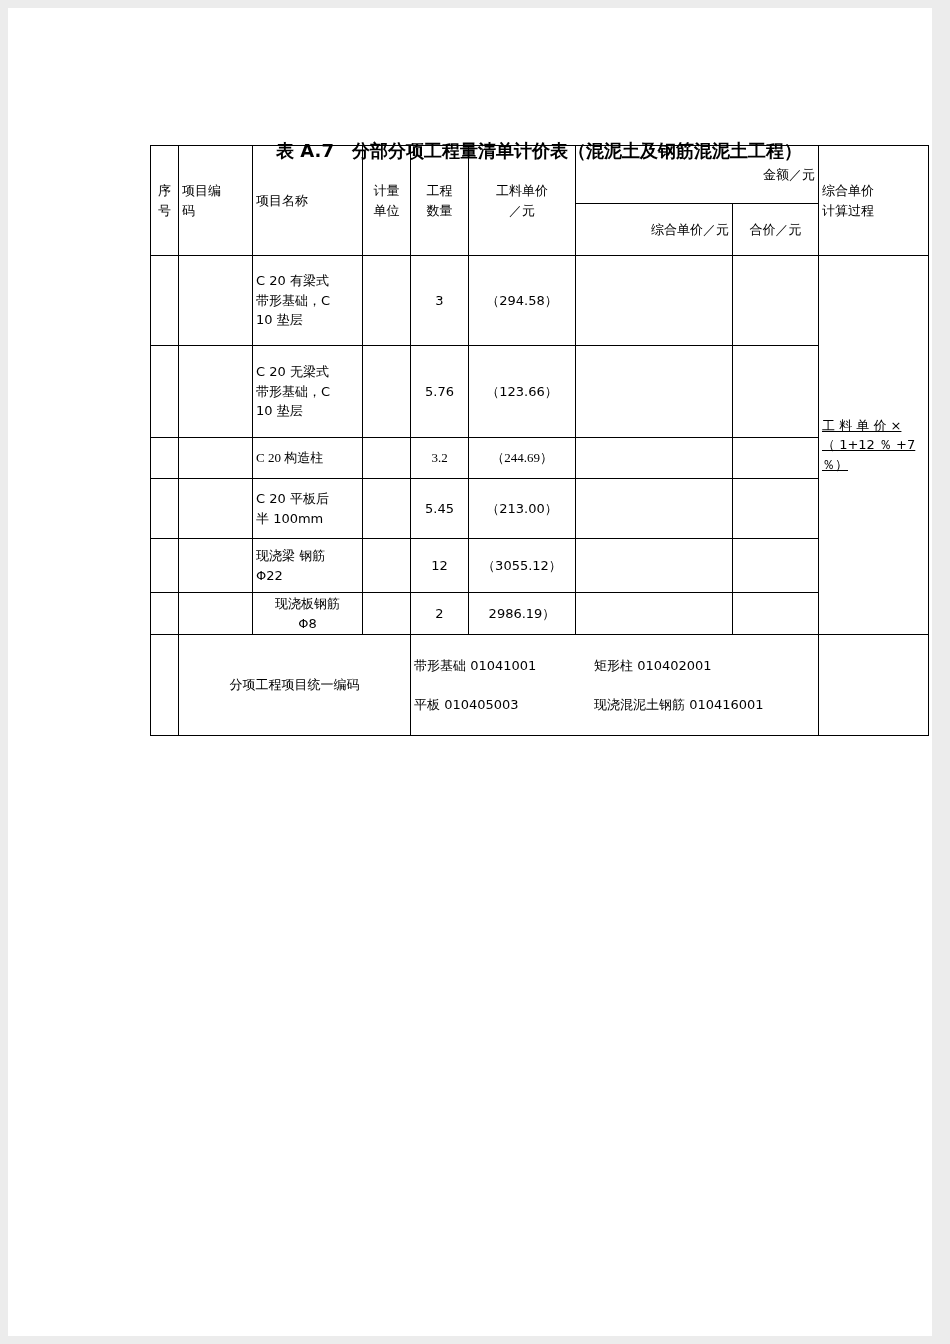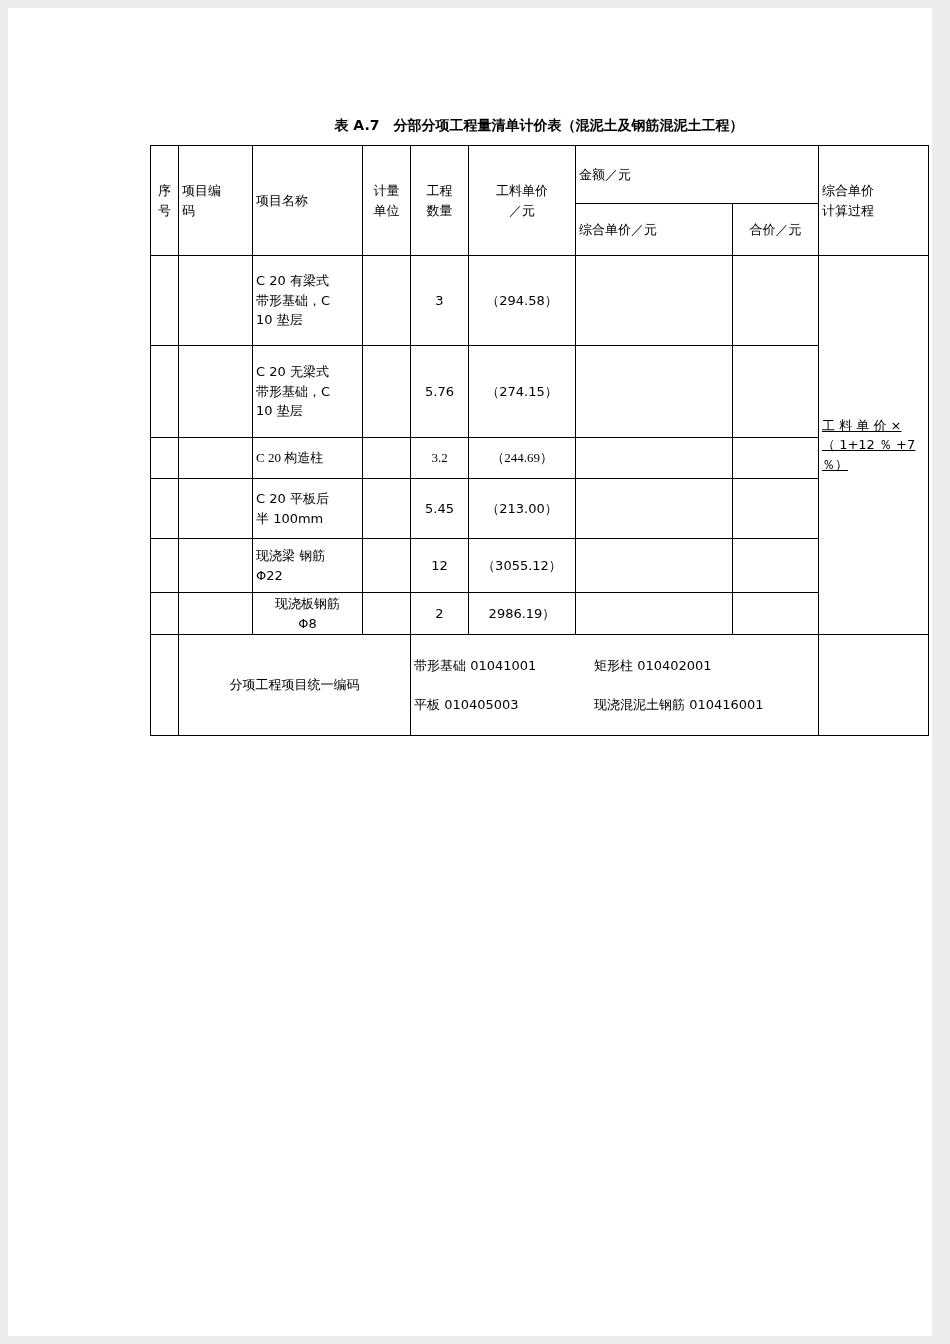--- a/index.html
+++ b/index.html
@@ -7,37 +7,37 @@
     width:950px;height:1344px;
     background:#ececec;
     font-family:"DejaVu Sans","Liberation Sans",sans-serif;
     position:relative;color:#000;
   }
   .page{
     position:absolute;left:8px;top:8px;width:924px;height:1328px;
     background:#ffffff;
   }
   .table-title{
-    position:absolute;left:142px;top:109px;width:778px;
-    text-align:center;font-size:14px;font-weight:bold;color:#000;
+    position:absolute;left:142px;top:131px;width:778px;
+    text-align:center;font-size:18px;font-weight:bold;color:#000;
     white-space:nowrap;
   }
   table.main{
     position:absolute;left:142px;top:137px;width:778px;
     border-collapse:collapse;table-layout:fixed;
   }
   table.main td{
     border:1px solid #000;
     font-size:13px;line-height:1.5;color:#000;
     vertical-align:middle;white-space:pre-line;
     padding:1px 3px;overflow:hidden;
   }
   .c{text-align:center;}
   .l{text-align:left;padding-left:6px;}
-  .l8{text-align:left;padding-left:8px;margin-left:16px;}
+  .l8{text-align:right;padding-left:8px;margin-left:16px;}
   .name{text-align:left;padding-left:5px;}
   td.formula{text-align:left;padding-left:4px;text-decoration:underline;}
   td.codes{padding:2px 4px;vertical-align:middle;}
   .code-line span.k{display:inline-block;min-width:180px;}
   tr.hA{height:58px;}
   tr.hB{height:52px;}
   tr.r1{height:90px;}
   tr.r2{height:92px;}
   tr.r3{height:41px;font-family:Liberation Serif, serif;}
   tr.r4{height:60px;padding-left:16px;}
@@ -104,21 +104,21 @@
     </tr>
 
     <tr class="r2">
       <td></td>
       <td></td>
       <td class="name">C 20 无梁式
 带形基础，C
 10 垫层</td>
       <td></td>
       <td class="c">5.76</td>
-      <td class="c">（274.15）</td>
+      <td class="c">（123.66）</td>
       <td></td>
       <td></td>
     </tr>
 
     <tr class="r3">
       <td></td>
       <td></td>
       <td class="name">C 20 构造柱</td>
       <td></td>
       <td class="c">3.2</td>

